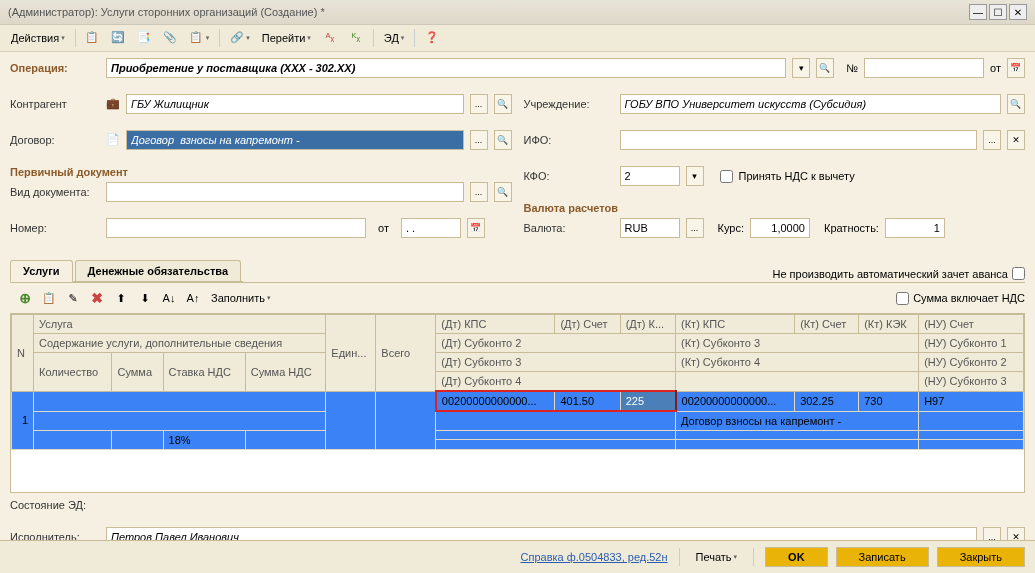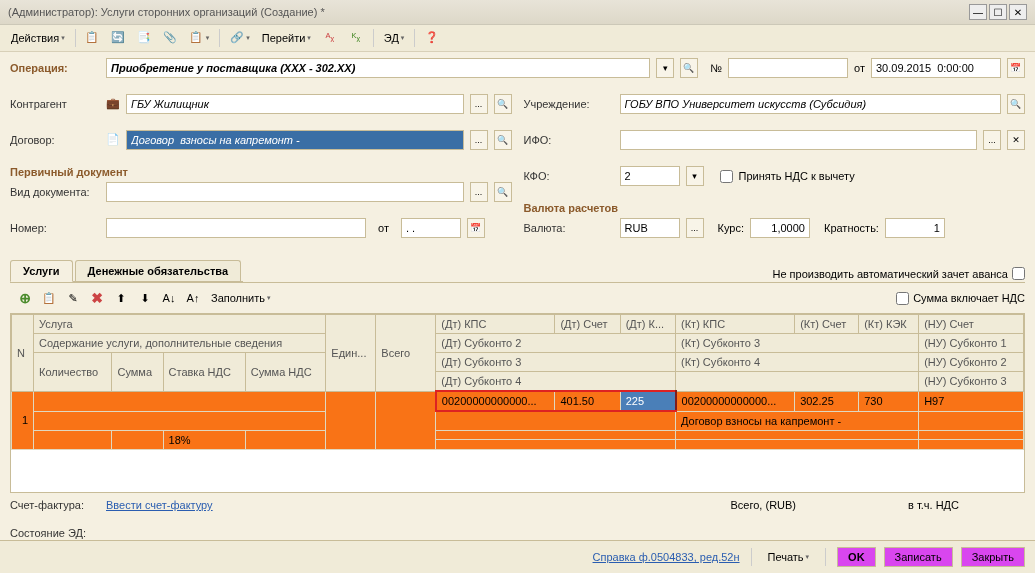--- a/index.html
+++ b/index.html
@@ -26,28 +26,28 @@
 .tabs { display: flex; border-bottom: 1px solid #c8bc98; margin-top: 6px; }
 .tab { padding: 4px 12px; border: 1px solid #c8bc98; border-bottom: none; background: #f0ebd8; cursor: pointer; margin-right: 2px; border-radius: 3px 3px 0 0; font-weight: bold; }
 .tab.active { background: #f5f0e1; border-bottom: 1px solid #f5f0e1; margin-bottom: -1px; }
 .tab-toolbar { padding: 4px; display: flex; align-items: center; gap: 2px; }
 .icon-btn { width: 22px; height: 22px; border: 1px solid transparent; cursor: pointer; display: flex; align-items: center; justify-content: center; }
 .icon-btn.add { color: #4a8b2b; font-weight: bold; font-size: 14px; }
 .icon-btn.del { color: #c44; font-weight: bold; font-size: 14px; }
 .table-area { border: 1px solid #c8bc98; background: #fff; height: 180px; overflow: auto; }
 .grid { width: 100%; border-collapse: collapse; font-size: 11px; }
 .grid th { background: #f0ebd8; border: 1px solid #c8bc98; padding: 3px 5px; text-align: left; font-weight: normal; color: #555; }
-.grid td { border: 1px solid #e0d8c0; padding: 3px 5px; background: #f97316; }
+.grid td { border: 1px solid #e0d8c0; padding: 3px 5px; background: #3b82f6; }
 .grid .selected-cell { background: #4a7fb8; color: #fff; }
 .red-box { border: 2px solid #d22; padding: 0; }
 .checkbox-row { display: flex; align-items: center; gap: 4px; justify-content: flex-end; margin: 2px 0; }
 .bottom-section { margin-top: 6px; }
 .link { color: #2a5db0; text-decoration: underline; cursor: pointer; }
 .footer-bar { background: #f0ebd8; padding: 6px 10px; display: flex; justify-content: flex-end; align-items: center; gap: 8px; border-top: 1px solid #c8bc98; position: absolute; bottom: 0; left: 0; right: 0; }
-.btn { padding: 3px 10px; border: 1px solid #c8bc98; background: #d946ef; cursor: pointer; font-size: 11px; }
+.btn { padding: 3px 22px; border: 1px solid #c8bc98; background: #eab308; cursor: pointer; font-size: 11px; }
 .btn.ok { font-weight: bold; }
 .icon { display: inline-block; width: 14px; height: 14px; font-size: 11px; text-align: center; }
 .small-input { width: 60px; }
 .mid-input { width: 120px; }
 </style>
 </head>
 <body>
 
 <div class="title-bar">
   <span class="title-text">(Администратор): Услуги сторонних организаций (Создание) *</span>
@@ -109,21 +109,20 @@
 <div class="content">
 
   <div class="form-row">
     <span class="label label-bold">Операция:</span>
     <input class="input input-wide" style="font-weight: bold; flex: 1 1 0%;" value="Приобретение у поставщика (XXX - 302.XX)">
     <div class="select-btn">▾</div>
     <div class="select-btn">🔍</div>
     <span style="margin-left:6px">№</span>
     <input class="input mid-input" style="">
     <span>от</span>
-    <input class="input" style="width: 130px;" value="30.09.2015  0:00:00">
     <div class="select-btn">📅</div>
   </div>
 
   <div class="two-col">
     <div class="col">
       <div class="form-row">
         <span class="label">Контрагент</span>
         <span class="icon">💼</span>
         <input class="input input-wide" value="ГБУ Жилищник" style="">
         <div class="select-btn">...</div>
@@ -284,29 +283,20 @@
         <td colspan="3"></td>
             <td colspan="3"></td>
             <td></td>
       </tr>
     </tbody>
       </table>
   </div>
 
   <div class="bottom-section">
     <div class="form-row">
-      <span class="label">Счет-фактура:</span>
-      <a class="link">Ввести счет-фактуру</a>
-      <span style="flex:1"></span>
-      <span>Всего, (RUB)</span>
-      <span style="width:100px"></span>
-      <span>в т.ч. НДС</span>
-      <span style="width:60px"></span>
-    </div>
-    <div class="form-row">
       <span class="label">Состояние ЭД:</span>
       <span style="flex:1"></span>
     </div>
     <div class="form-row">
       <span class="label">Исполнитель:</span>
       <input class="input input-wide" value="Петров Павел Иванович" style="">
       <div class="select-btn">...</div>
       <div class="select-btn">✕</div>
     </div>
   </div>

